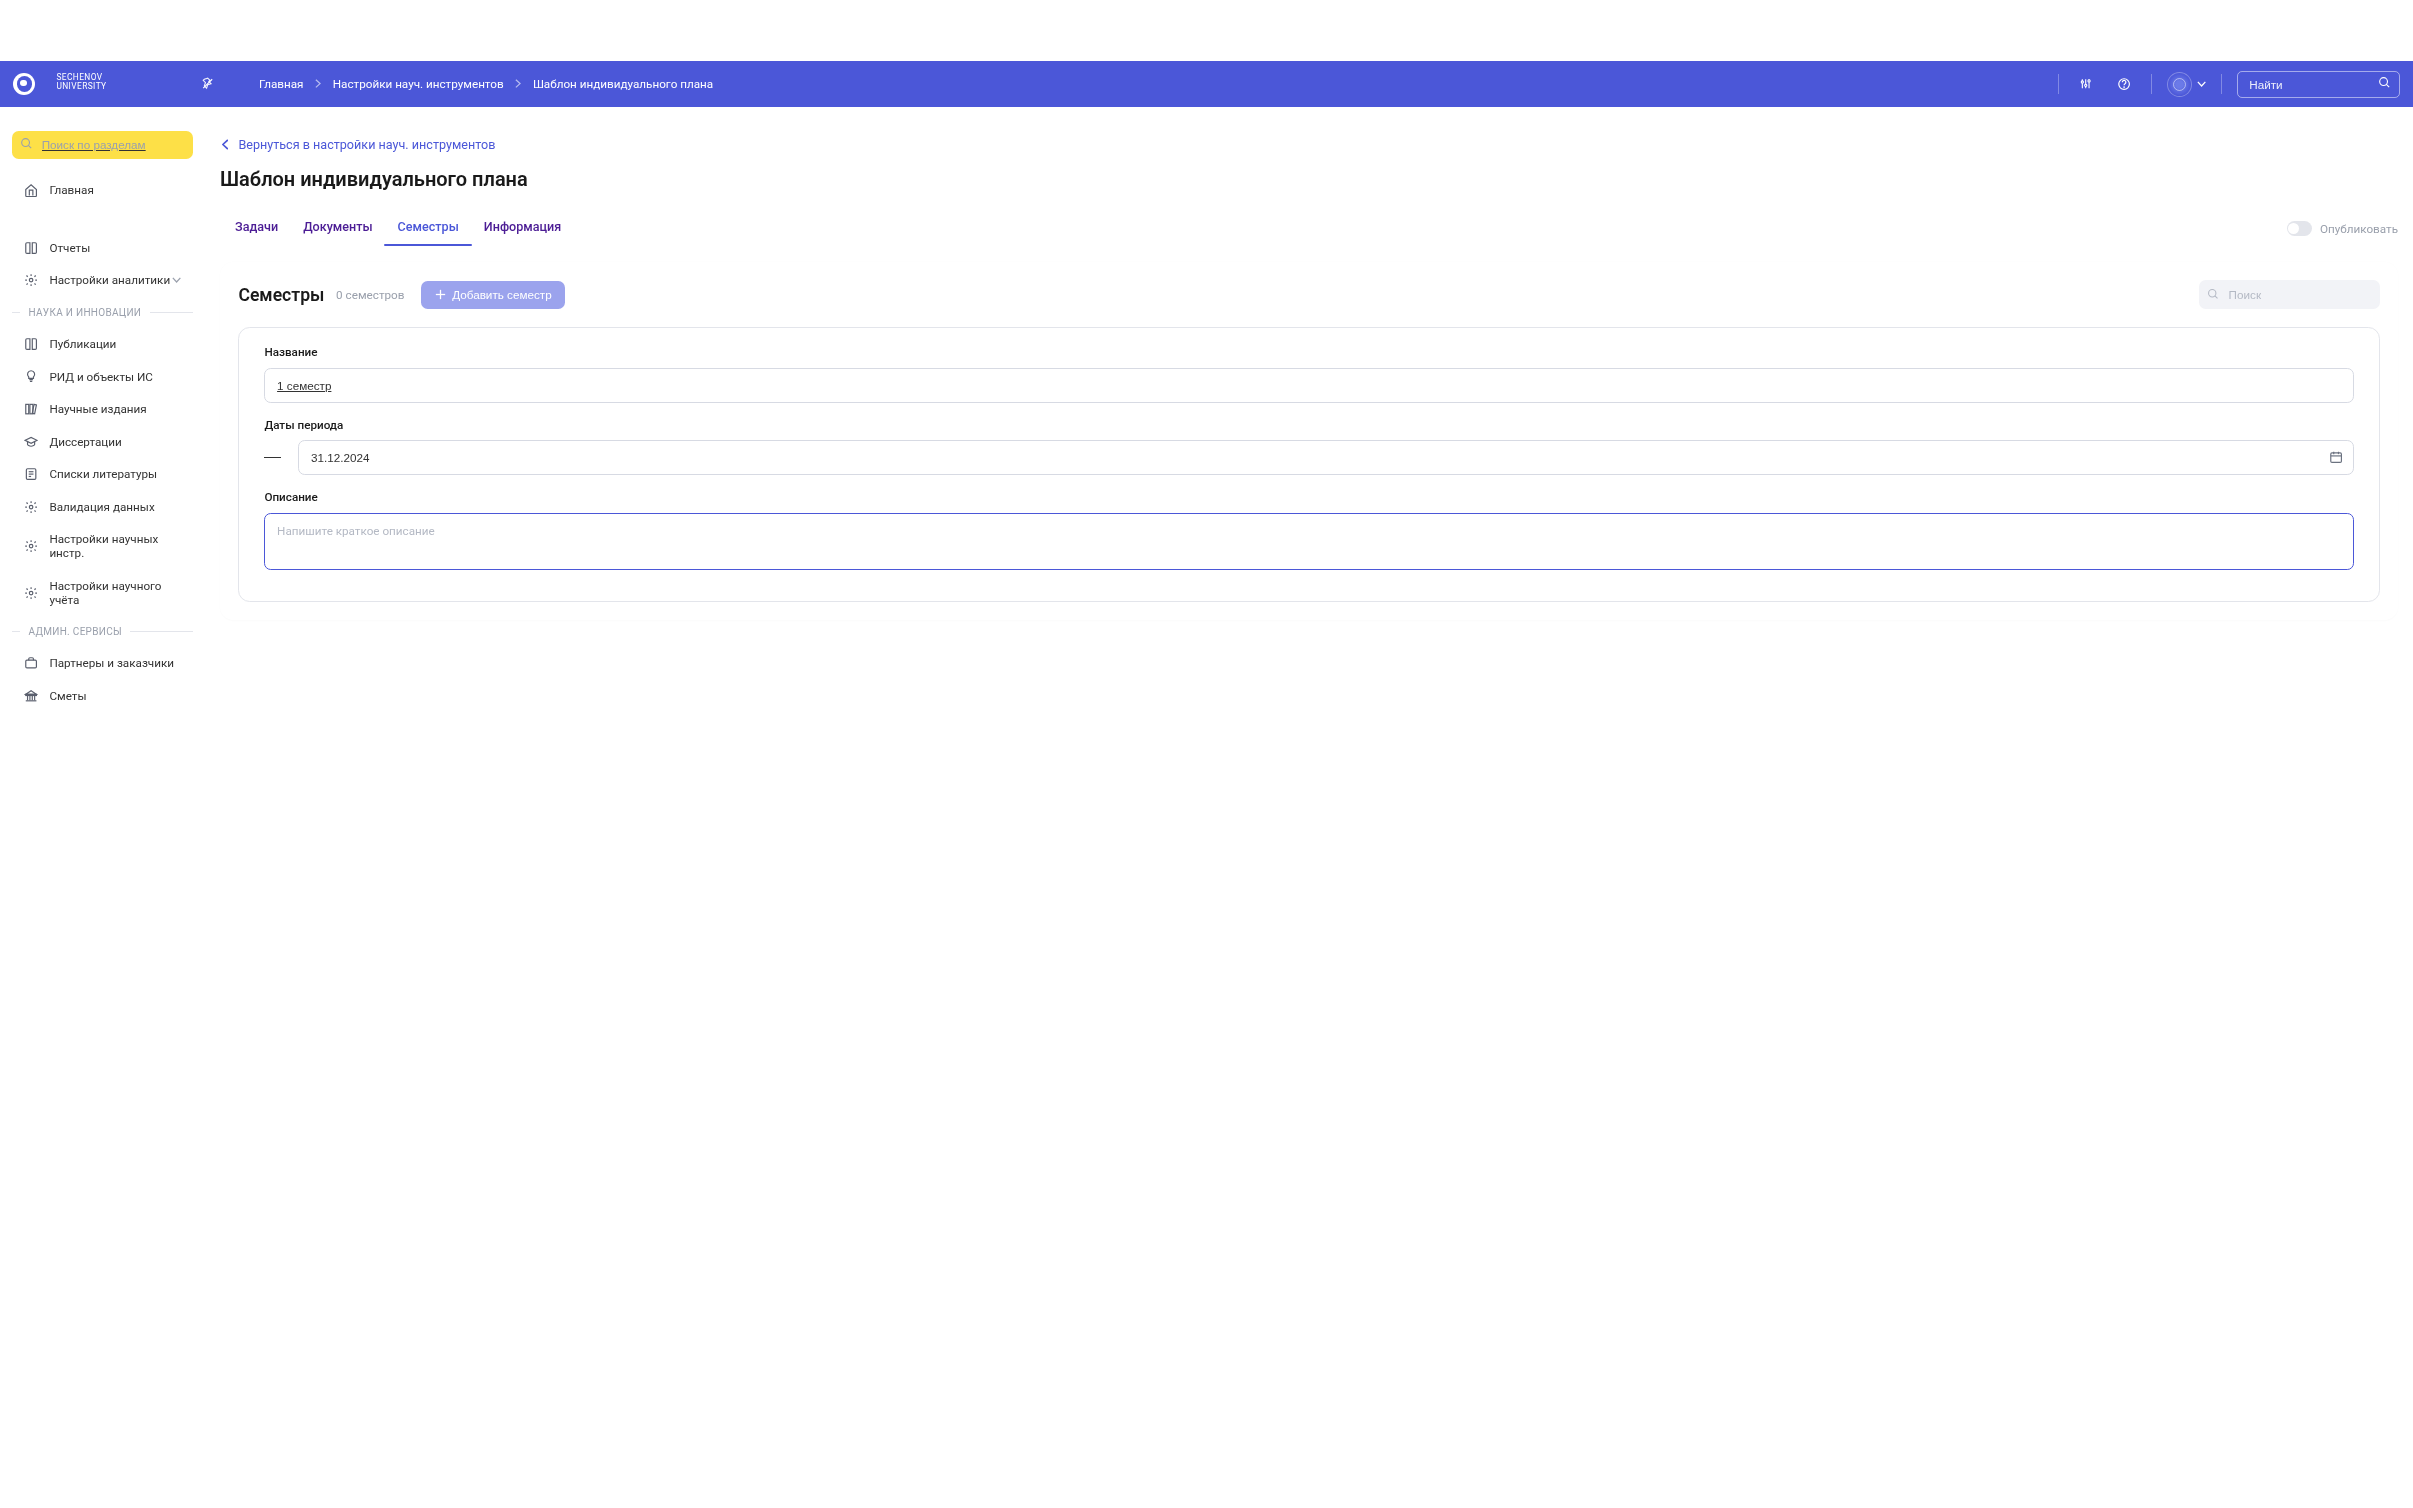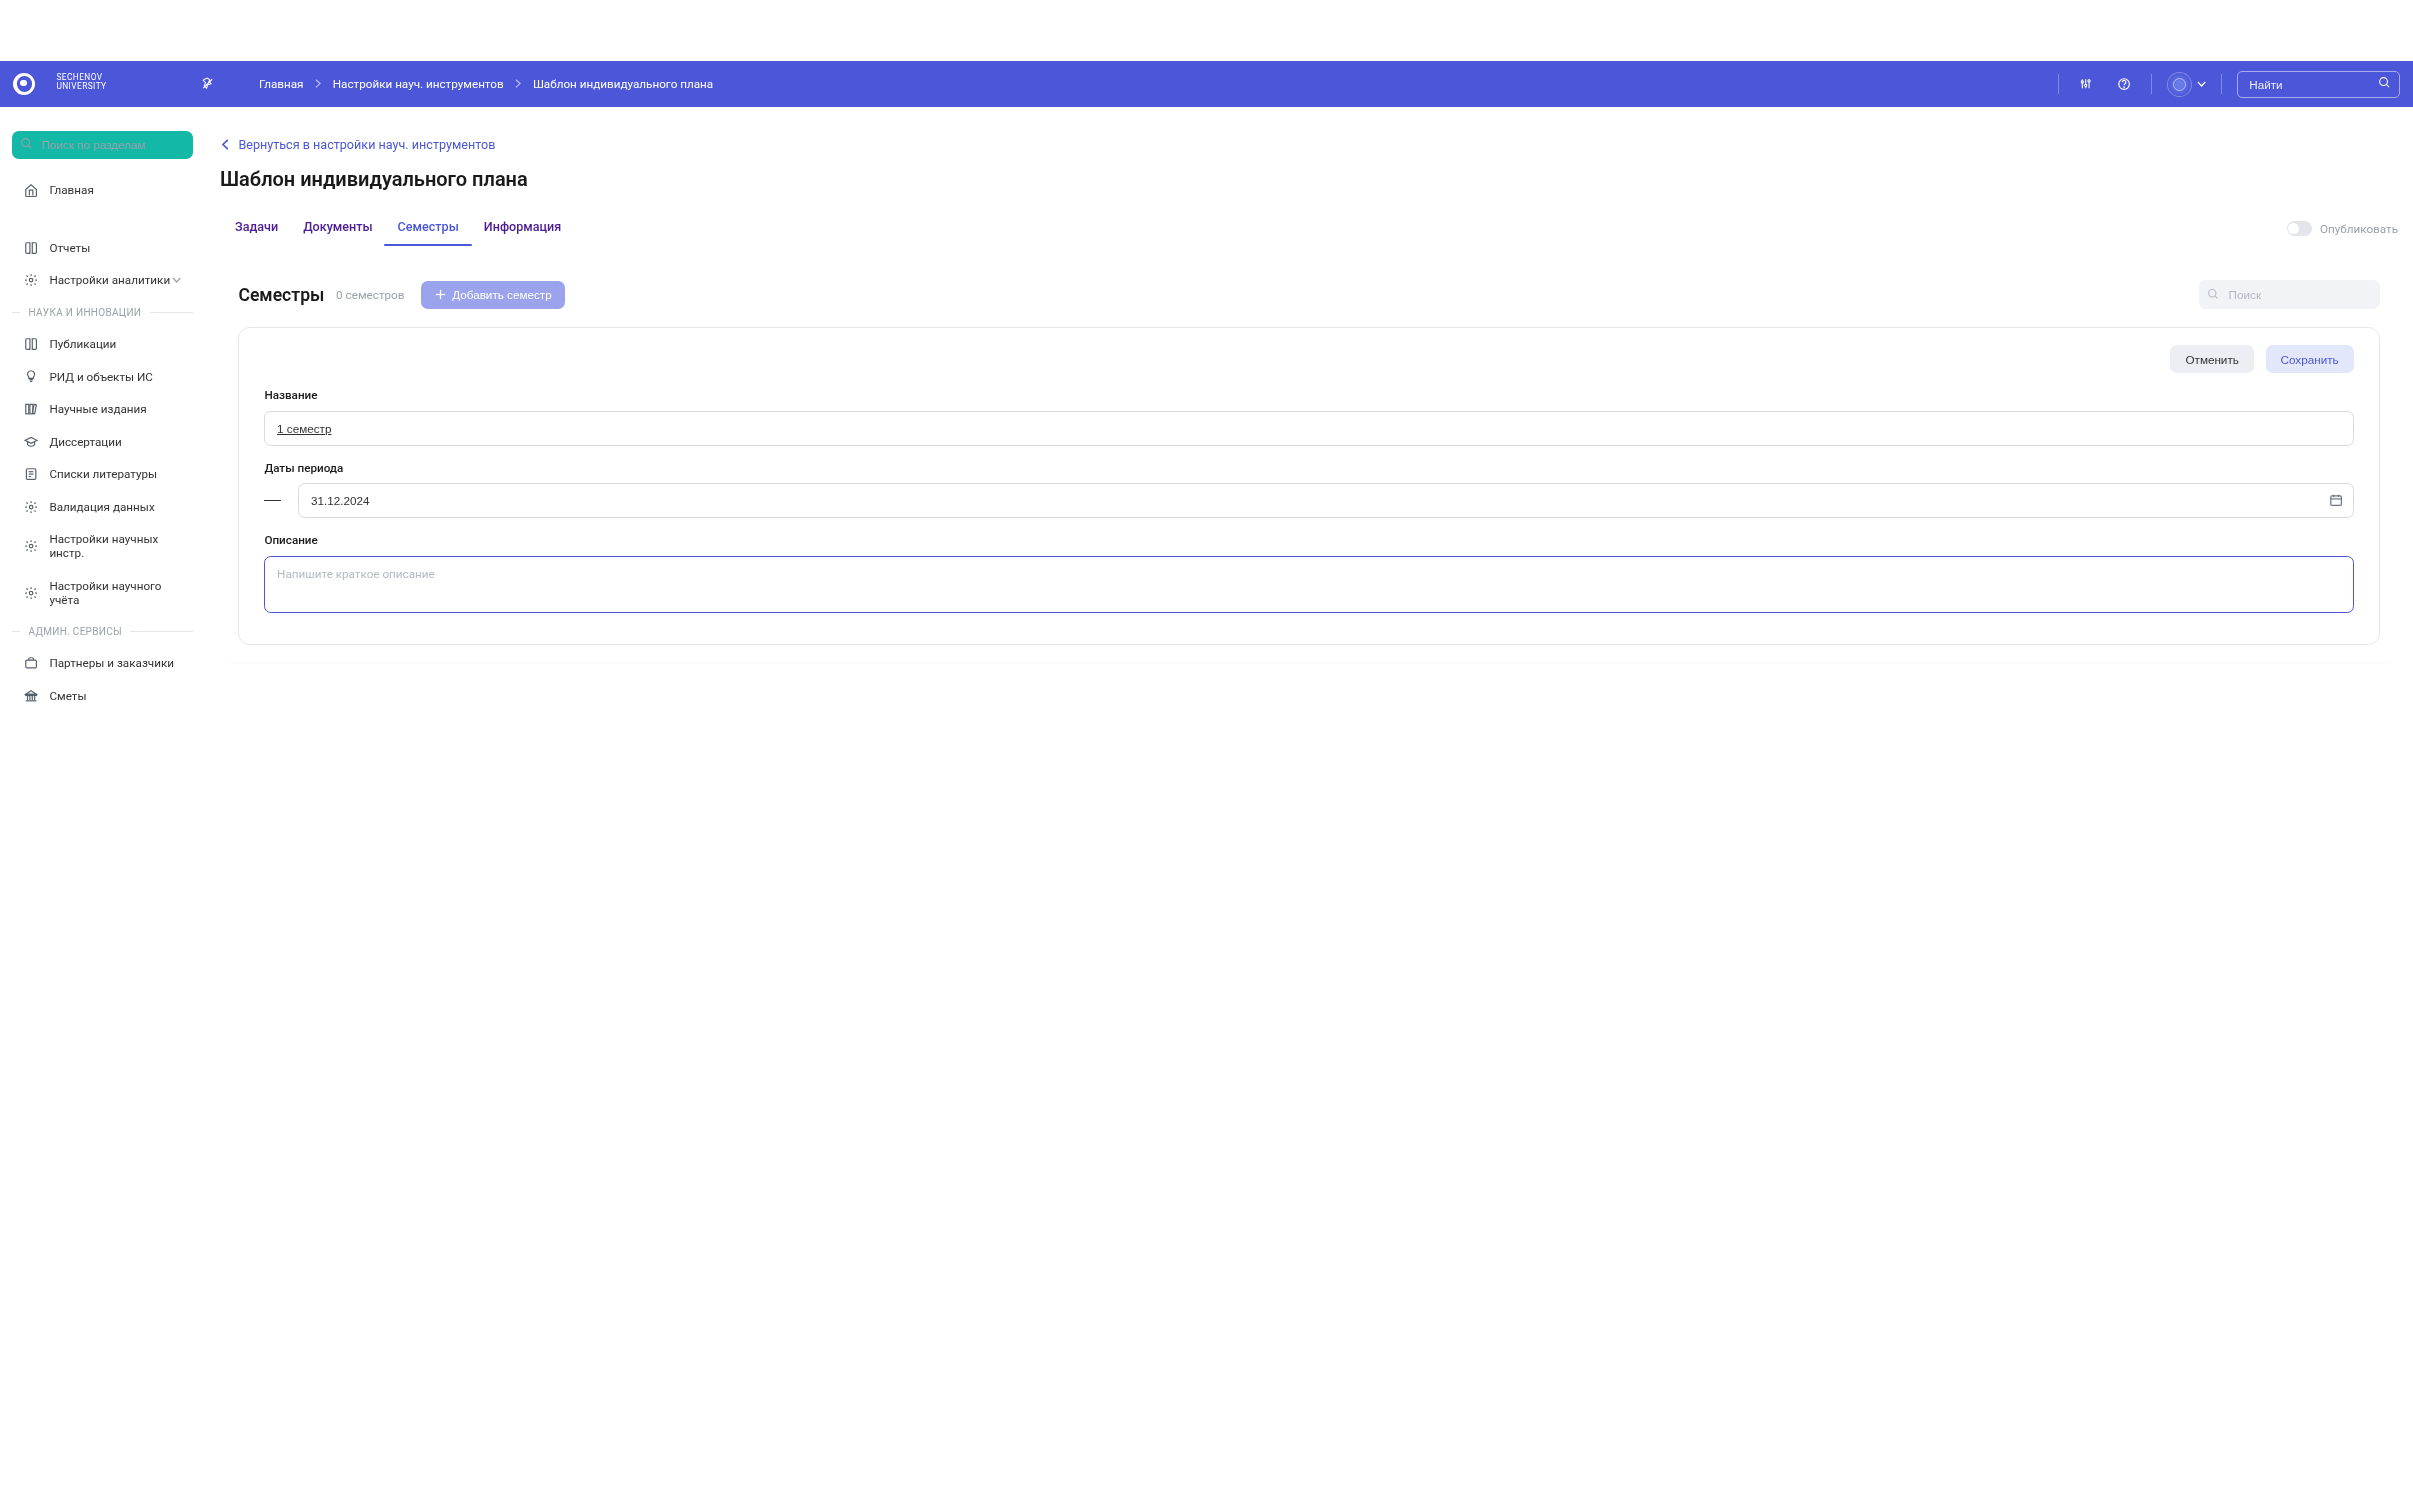--- a/index.html
+++ b/index.html
@@ -28,21 +28,21 @@
 .avatar::after { content: ""; position: absolute; inset: 5px; border: 0.8px solid rgba(255,255,255,0.5); border-radius: 50%; }
 
 .top-search { position: relative; margin-left: 15px; margin-right: 5px; }
 .top-search input { width: 163px; height: 27px; background: transparent; border: 0.8px solid rgba(255,255,255,0.5); border-radius: 5px; padding: 0 28.5px 0 11.7px; color: #fff; font-size: 11.7px; }
 .top-search input::placeholder { color: rgba(255,255,255,0.9); }
 .top-search .sicon { position: absolute; right: 8.4px; top: 5.9px; }
 
 .layout { display: flex; }
 .sidebar { width: 205px; padding: 23.5px 0 17px; }
 .side-search { margin: 0 11.7px 15px; position: relative; }
-.side-search input { width: 100%; height: 28.5px; background: #14b8a6; border: none; border-radius: 6.7px; padding: 0 10px 0 30px; font-size: 11.7px; color: #333; }
+.side-search input { width: 100%; height: 28.5px; background: #fde047; border: none; border-radius: 6.7px; padding: 0 10px 0 30px; font-size: 11.7px; color: #333; text-decoration: underline; }
 .side-search input::placeholder { color: #9aa0ac; }
 .side-search .sicon { position: absolute; left: 8.4px; top: 6.7px; color: #9aa0ac; }
 
 .nav-item { display: flex; align-items: center; gap: 11.7px; padding: 9.2px 23.5px; font-size: 11.7px; color: #333; cursor: pointer; }
 .nav-item .nicon { width: 14.2px; height: 14.2px; flex-shrink: 0; color: #5a5f6d; }
 .nav-item.first { margin-bottom: 25px; }
 .nav-item.has-chev { position: relative; }
 .nav-item.has-chev .chev { position: absolute; right: 23.5px; color: #9aa0ac; }
 
 .nav-section { display: flex; align-items: center; gap: 8.4px; padding: 10px 11.7px 10px 11.7px; font-size: 10px; color: #9aa0ac; letter-spacing: 0.3px; }
@@ -362,24 +362,20 @@
                 <svg width="12.6" height="12.6" viewBox="0 0 24 24" fill="none" stroke="currentColor" stroke-width="2">
                   <circle cx="10" cy="10" r="7"></circle>
                   <line x1="20" y1="20" x2="15" y2="15"></line>
                 </svg>
               </span>
             <input type="text" placeholder="Поиск" style="">
           </div>
         </div>
 
         <div class="form-card">
-          <div class="form-actions">
-            <button class="btn btn-cancel">Отменить</button>
-            <button class="btn btn-save">Сохранить</button>
-          </div>
 
           <div class="field-label">Название</div>
           <input class="text-input" type="text" value="1 семестр" style="">
 
           <div class="field-label">Даты периода</div>
           <div class="date-row">
             <div class="date-sep"></div>
             <div class="date-input-wrap">
               <input class="date-input" type="text" value="31.12.2024" style="">
               <span class="date-icon">

